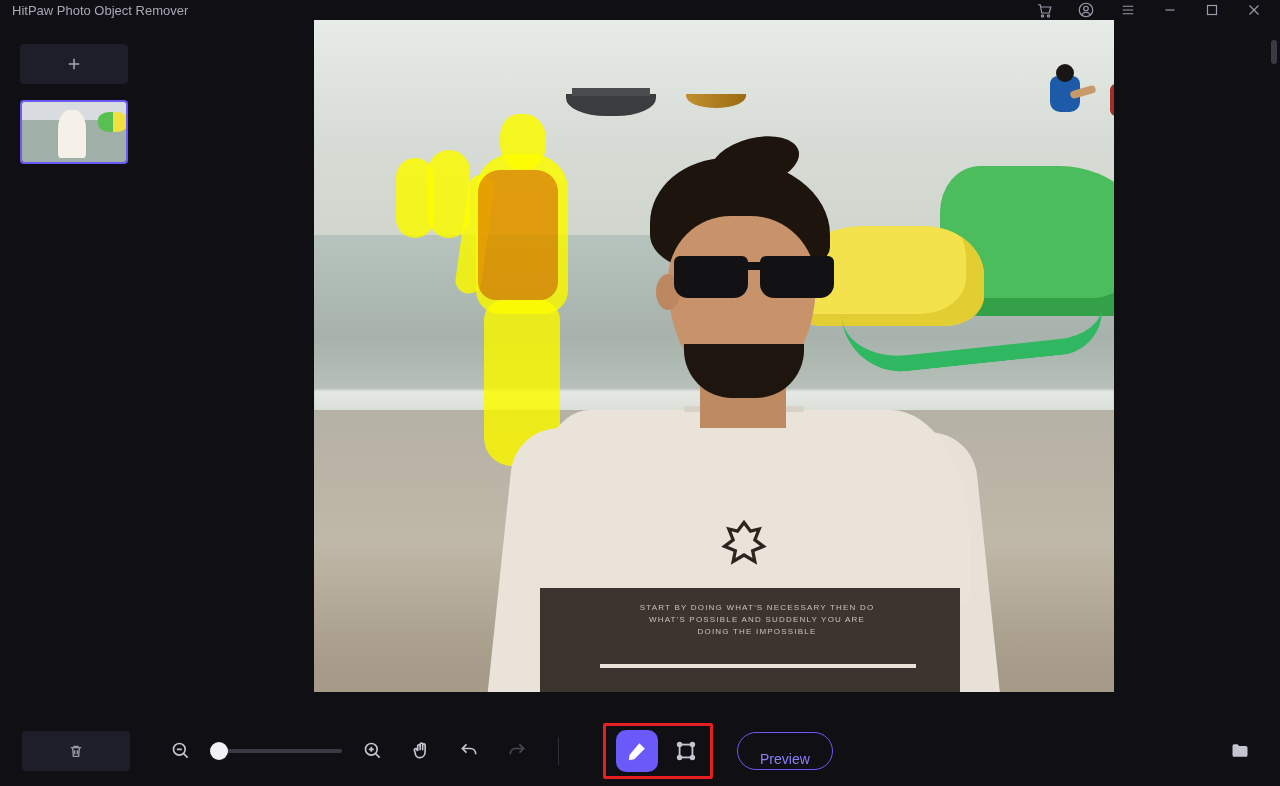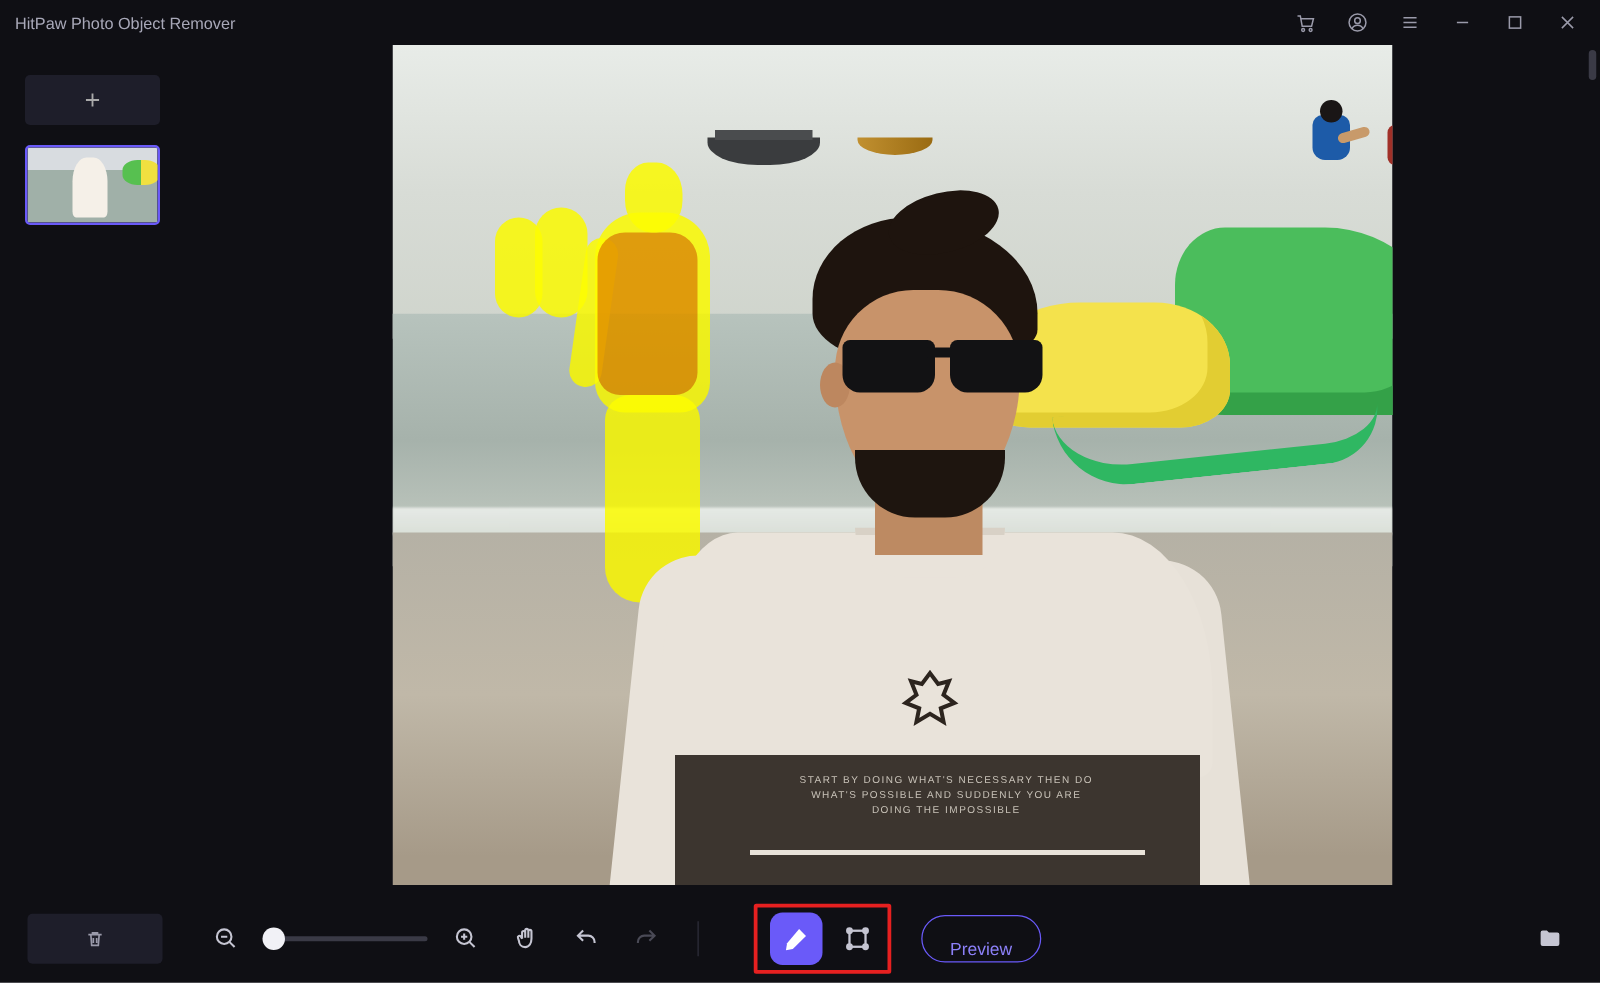--- a/index.html
+++ b/index.html
@@ -6,21 +6,21 @@
     body {
       width: 1280px;
       height: 786px;
       background: #0f0f14;
       font-family: -apple-system, BlinkMacSystemFont, "Segoe UI", Arial, sans-serif;
       color: #c5c5d0;
       overflow: hidden;
       position: relative;
     }
     .titlebar {
-      height: 36px;
+      height: 20px;
       display: flex;
       align-items: center;
       justify-content: space-between;
       padding: 0 8px 0 12px;
     }
     .title-left {
       font-size: 13px;
       color: #a8a8b8;
     }
     .title-right {

